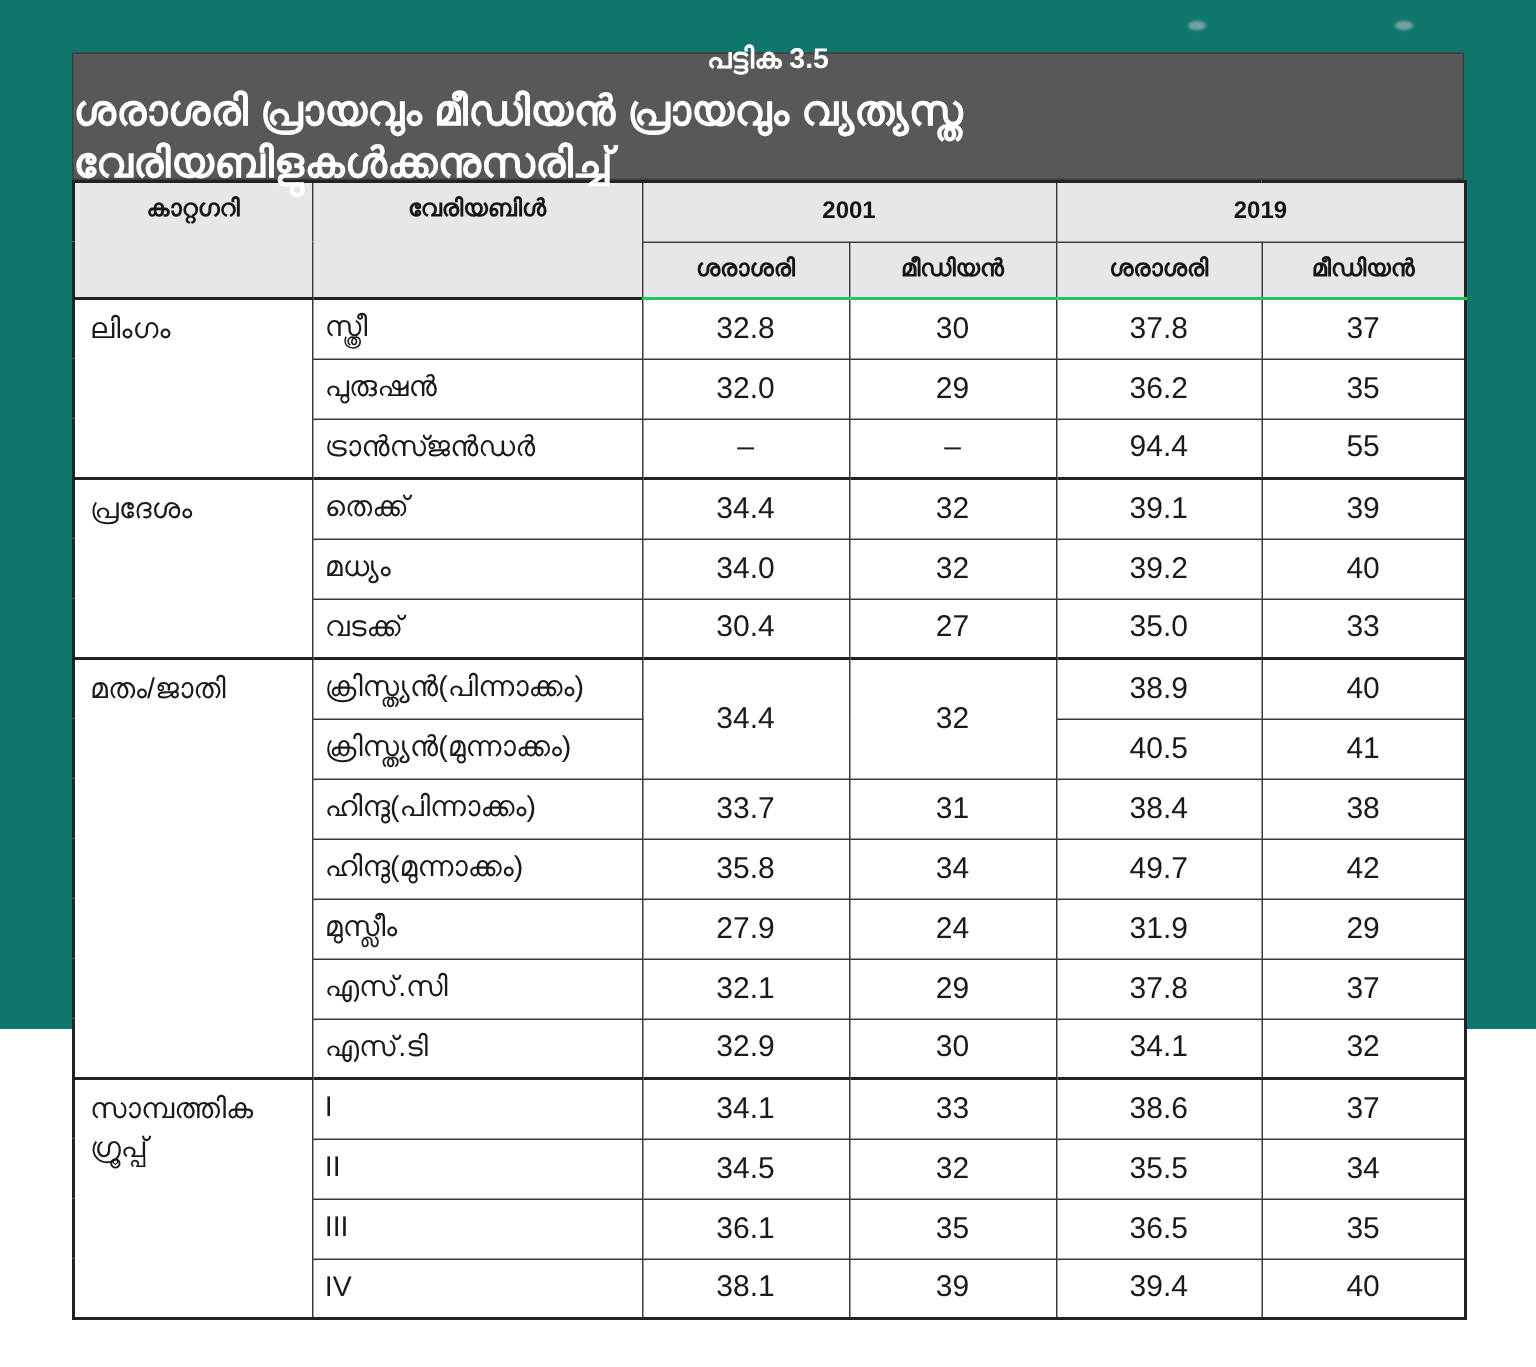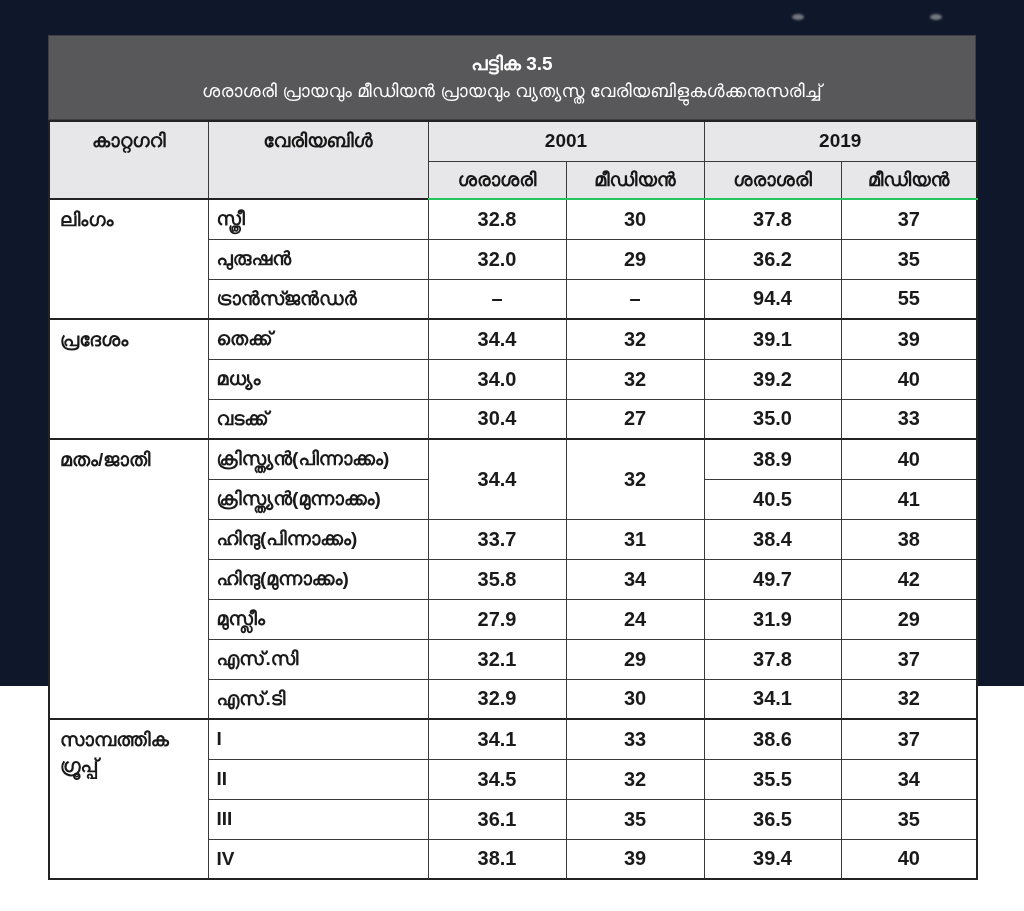--- a/index.html
+++ b/index.html
@@ -10,21 +10,21 @@
     height: 911px;
     font-family: "Liberation Sans", "DejaVu Sans", sans-serif;
     color: #1a1a1a;
     position: relative;
     overflow: hidden;
   }
   .page {
     position: relative;
     width: 1024px;
     height: 686px;
-    background: #0f172a;
+    background: #0f766e;
   }
   
   .artifact {
     position: absolute;
     width: 12px;
     height: 6px;
     border-radius: 50%;
     background: #c8c8c8;
     opacity: 0.55;
     filter: blur(1px);
@@ -51,50 +51,50 @@
     align-items: center;
     gap: 4px;
     border: 1px solid #3f3f41;
   }
   .title-line1 {
     font-size: 19px;
     font-weight: bold;
     line-height: 1.2;
   }
   .title-line2 {
-    font-size: 18px;
-    font-weight: normal;
+    font-size: 28px;
+    font-weight: bold;
     line-height: 1.25;
     letter-spacing: 0.2px;
   }
 
   table.data {
     border-collapse: collapse;
     table-layout: fixed;
     width: 928px;
     background: #ffffff;
     border: 2px solid #232323;
   }
   table.data th, table.data td {
     border: 1px solid #3a3a3a;
     box-sizing: border-box;
     overflow: hidden;
   }
   thead th {
     background: #e7e7e9;
     font-weight: bold;
-    font-size: 19px;
+    font-size: 16px;
     text-align: center;
     color: #161616;
   }
   tr.hdr1 { height: 40px; }
   tr.hdr2 { height: 38px; }
   th.span-head { vertical-align: top; padding-top: 8px; }
 
-  tbody tr { height: 40px; font-weight: bold; }
+  tbody tr { height: 40px; }
   td.cat {
     vertical-align: top;
     text-align: left;
     font-size: 19px;
     padding: 7px 4px 0 10px;
     line-height: 1.35;
     background: #ffffff;
   }
   td.var {
     text-align: left;

